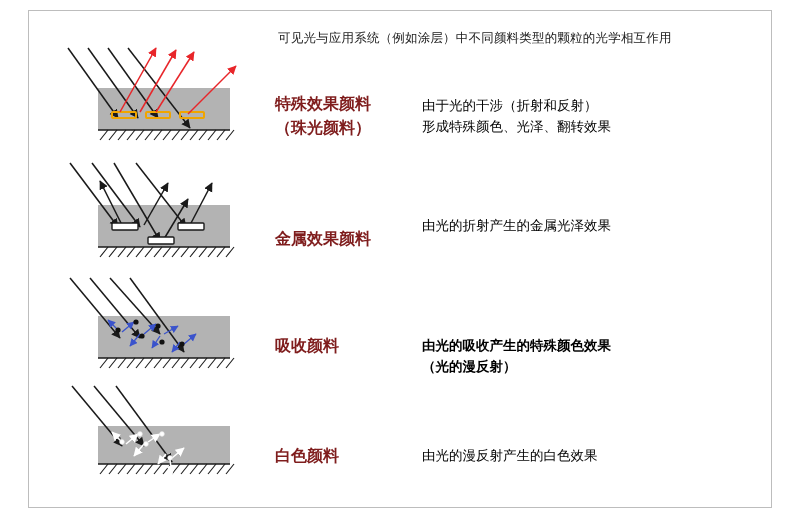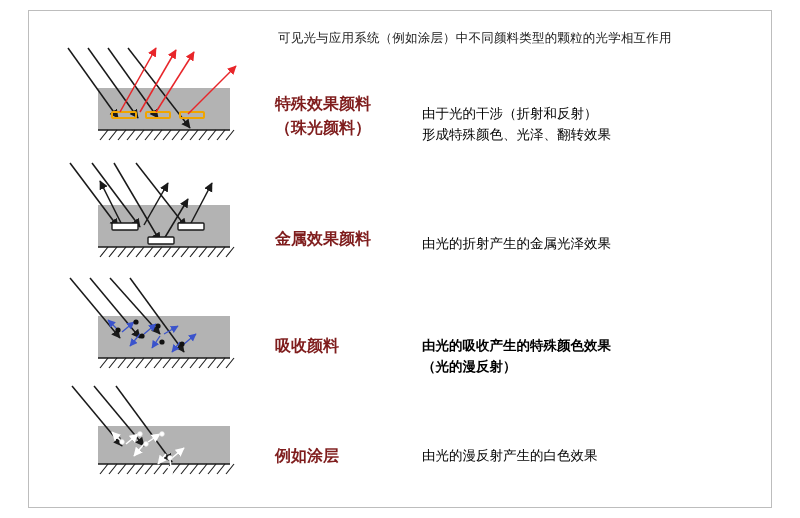--- a/index.html
+++ b/index.html
@@ -125,21 +125,21 @@
       <g stroke="#e8262a" stroke-width="1.5" fill="none" marker-end="url(#ahR)">
         <line x1="60" y1="72" x2="96" y2="8"></line>
         <line x1="80" y1="72" x2="116" y2="10"></line>
         <line x1="96" y1="72" x2="134" y2="12"></line>
         <line x1="128" y1="74" x2="176" y2="26"></line>
       </g>
     </svg>
   </div>
   <div class="row-label" style="left:275px; top:92px;">特殊效果颜料
 （珠光颜料）</div>
-  <div class="row-desc" style="left:422px; top:96px;margin-top:8px;">由于光的干涉（折射和反射）
+  <div class="row-desc" style="left:422px; top:96px;">由于光的干涉（折射和反射）
 形成特殊颜色、光泽、翻转效果</div>
 
   <div class="diagram" style="left:60px; top:155px;">
     <svg width="200" height="110" viewBox="0 0 200 110">
       <rect x="38" y="50" width="132" height="42" fill="#b3b3b3"></rect>
       <line x1="38" y1="92" x2="170" y2="92" stroke="#1a1a1a" stroke-width="1.6"></line>
       <g stroke="#1a1a1a" stroke-width="1.1">
         <line x1="40" y1="102" x2="48" y2="92"></line>
         <line x1="49" y1="102" x2="57" y2="92"></line>
         <line x1="58" y1="102" x2="66" y2="92"></line>
@@ -172,21 +172,21 @@
       </g>
 
       <g fill="#ffffff" stroke="#1a1a1a" stroke-width="1.4">
         <rect x="52" y="68" width="26" height="7" rx="1"></rect>
         <rect x="118" y="68" width="26" height="7" rx="1"></rect>
         <rect x="88" y="82" width="26" height="7" rx="1"></rect>
       </g>
     </svg>
   </div>
   <div class="row-label" style="left:275px; top:227px;">金属效果颜料</div>
-  <div class="row-desc" style="left:422px; top:234px;">由光的折射产生的金属光泽效果</div>
+  <div class="row-desc" style="left:422px; top:216px;">由光的折射产生的金属光泽效果</div>
 
   <div class="diagram" style="left:60px; top:272px;">
     <svg width="200" height="110" viewBox="0 0 200 110">
       <rect x="38" y="44" width="132" height="42" fill="#b3b3b3"></rect>
       <line x1="38" y1="86" x2="170" y2="86" stroke="#1a1a1a" stroke-width="1.6"></line>
       <g stroke="#1a1a1a" stroke-width="1.1">
         <line x1="40" y1="96" x2="48" y2="86"></line>
         <line x1="49" y1="96" x2="57" y2="86"></line>
         <line x1="58" y1="96" x2="66" y2="86"></line>
         <line x1="67" y1="96" x2="75" y2="86"></line>
@@ -275,16 +275,16 @@
 
       <g fill="#ffffff" stroke="#e0e0e0" stroke-width="0.6">
         <circle cx="62" cy="64" r="2.4"></circle>
         <circle cx="80" cy="56" r="2.4"></circle>
         <circle cx="86" cy="66" r="2.4"></circle>
         <circle cx="102" cy="56" r="2.4"></circle>
         <circle cx="110" cy="80" r="2.4"></circle>
       </g>
     </svg>
   </div>
-  <div class="row-label" style="left:275px; top:444px;">例如涂层</div>
+  <div class="row-label" style="left:275px; top:444px;">白色颜料</div>
   <div class="row-desc" style="left:422px; top:446px;">由光的漫反射产生的白色效果</div>
 
 </div>
 
 </body></html>

